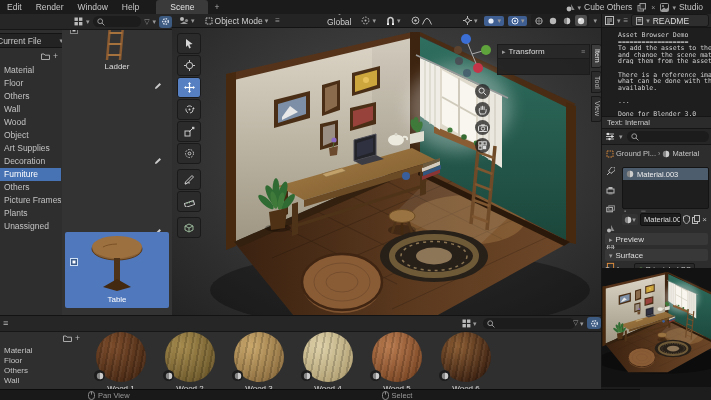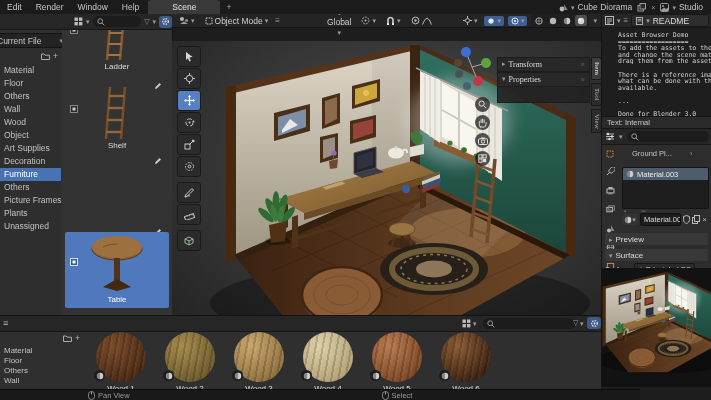--- a/index.html
+++ b/index.html
@@ -7,21 +7,21 @@
           font-family:"Liberation Sans",sans-serif;color:#cfcfcf;font-size:8.5px;
           -webkit-font-smoothing:antialiased;}
   .abs{position:absolute;}
   .hdr{background:#262626;border-bottom:1px solid #161616;}
   .chev{color:#9a9a9a;font-size:7px;line-height:1;}
   .icn{display:inline-flex;align-items:center;justify-content:center;}
   .icn svg{display:block;}
   
   .topbar{left:0;top:0;width:711px;height:14px;background:#1b1b1b;border-bottom:1px solid #101010;display:flex;align-items:center;justify-content:flex-end;}
   .menu{padding:0 7px;color:#c8c8c8;font-size:8.5px;}
-  .wtab{margin-left:2px;background:#3a3a3a;border-radius:3px 3px 0 0;padding:1px 24px;color:#e4e4e4;height:12px;line-height:12px;}
+  .wtab{margin-left:10px;background:#3a3a3a;border-radius:3px 3px 0 0;padding:1px 14px;color:#e4e4e4;height:12px;line-height:12px;}
   .wplus{padding:0 6px;color:#aaa;}
   .tb-right{margin-left:auto;display:flex;align-items:center;gap:5px;padding-right:8px;}
   .tb-chip{display:flex;align-items:center;gap:3px;color:#c4c4c4;}
   
   .ab-left{left:0;top:14px;width:172px;height:301px;background:#2e2e2e;border-right:1px solid #141414;}
   .ab-hdr{left:0;top:0;width:172px;height:16px;display:flex;align-items:center;gap:3px;padding-left:76px;box-sizing:border-box;}
   .srch{background:#1c1c1c;border-radius:6px;height:11px;display:flex;align-items:center;padding:0 4px;gap:2px;}
   .gearbtn{background:#3d5a80;border-radius:3px;width:14px;height:12px;display:flex;align-items:center;justify-content:center;}
   .src-dd{left:-8px;top:19px;width:66px;height:13px;background:#232323;border:1px solid #141414;border-radius:3px;display:flex;align-items:center;justify-content:space-between;padding:0 4px;color:#c9c9c9;}
   .catnew{left:0;top:36px;width:58px;height:11px;display:flex;justify-content:flex-end;align-items:center;gap:3px;padding-right:3px;color:#bbb;}
@@ -30,21 +30,21 @@
   .cat.sel{background:#4772b3;color:#fff;}
   .agrid{left:62px;top:16px;width:110px;height:285px;background:#333333;overflow:hidden;}
   .tile{left:3px;width:104px;text-align:center;}
   .tile .lbl{font-size:8px;color:#ddd;}
   .tile.sel{background:#4f78bd;border-radius:2px;}
   .tile.sel .lbl{color:#fff;}
   .tilechk{position:absolute;left:5px;}
   
   .vp{left:172px;top:14px;width:429px;height:301px;overflow:hidden;}
   .vp-hdr{left:0;top:0;width:429px;height:14px;background:#242424;border-bottom:1px solid #131313;display:flex;align-items:center;gap:4px;padding:0 4px;box-sizing:border-box;}
-  .vp-body{left:0;top:27px;width:429px;height:287px;background:radial-gradient(ellipse at 52% 42%,#464646 0%,#3a3a3a 45%,#232323 100%);font-family:Liberation Serif, serif;}
+  .vp-body{left:0;top:14px;width:429px;height:287px;background:radial-gradient(ellipse at 52% 42%,#464646 0%,#3a3a3a 45%,#232323 100%);}
   .hbtn{display:flex;align-items:center;gap:2px;padding:1px 3px;border-radius:2px;color:#cfcfcf;}
   .hbtn.blue{background:#3f5f92;}
   .shadegrp{display:flex;align-items:center;background:#1f1f1f;border-radius:3px;padding:1px 2px;gap:2px;}
   .shade{width:12px;height:11px;display:flex;align-items:center;justify-content:center;border-radius:2px;}
   .shade.on{background:#4f4f4f;}
   .toolcol{left:5px;top:5px;width:22px;display:flex;flex-direction:column;gap:1px;}
   .tool{width:22px;height:19px;background:#2b2b2b;border:1px solid #1a1a1a;border-radius:3px;display:flex;align-items:center;justify-content:center;}
   .tool.on{background:#5680c2;}
   .npanel{left:325px;top:16px;width:93px;}
   .nrow{height:13px;background:rgba(40,40,40,.95);border:1px solid #1c1c1c;display:flex;align-items:center;gap:3px;padding:0 4px;color:#ddd;font-size:8px;}
@@ -56,21 +56,21 @@
   .navbtn{width:15px;height:15px;border-radius:50%;background:rgba(30,30,30,.75);display:flex;align-items:center;justify-content:center;}
   
   .rcol{left:601px;top:14px;width:110px;height:373px;background:#262626;border-left:1px solid #141414;}
   .te-hdr{left:0;top:0;width:110px;height:14px;display:flex;align-items:center;gap:3px;padding:0 3px;box-sizing:border-box;}
   .te-chip{background:#2e2e2e;border:1px solid #171717;border-radius:3px;display:flex;align-items:center;gap:3px;height:11px;padding:0 4px;color:#ddd;}
   .te-body{left:0;top:14px;width:110px;height:88px;background:#1e1e1e;padding:3px 0 0 16px;box-sizing:border-box;overflow:hidden;}
   .te-line{height:6.6px;font:6.5px "DejaVu Sans Mono",monospace;color:#cfcfcf;white-space:pre;overflow:hidden;}
   .te-foot{left:0;top:102px;width:110px;height:12px;background:#2b2b2b;border-top:1px solid #151515;line-height:12px;padding-left:5px;box-sizing:border-box;color:#c9c9c9;font-size:7.5px;}
   .props{left:0;top:114px;width:110px;height:140px;background:#2d2d2d;border-top:1px solid #151515;}
   .p-hdr{left:0;top:0;width:110px;height:16px;background:#262626;border-bottom:1px solid #171717;display:flex;align-items:center;gap:4px;padding:0 3px;box-sizing:border-box;}
-  .crumb{left:4px;top:20px;width:104px;display:flex;align-items:center;gap:18px;color:#c6c6c6;font-size:7.5px;white-space:nowrap;overflow:hidden;}
+  .crumb{left:4px;top:20px;width:104px;display:flex;align-items:center;gap:2px;color:#c6c6c6;font-size:7.5px;white-space:nowrap;overflow:hidden;}
   .ptabs{left:0;top:20px;width:16px;display:flex;flex-direction:column;gap:7px;align-items:center;padding-top:16px;}
   .ptab{width:14px;height:12px;display:flex;align-items:center;justify-content:center;border-radius:2px 0 0 2px;}
   .ptab.on{background:#3e3e3e;}
   .slotlist{left:20px;top:38px;width:85px;height:40px;background:#1e1e1e;border:1px solid #141414;border-radius:2px;overflow:hidden;}
   .slotrow{height:12px;background:#4e5d6d;display:flex;align-items:center;gap:3px;padding:0 3px;color:#eee;font-size:7.5px;}
   .dbrow{left:20px;top:84px;width:85px;height:13px;display:flex;align-items:center;gap:2px;}
   .dbname{background:#1c1c1c;border:1px solid #101010;border-radius:2px;height:11px;line-height:11px;padding:0 3px;color:#ddd;font-size:7.5px;flex:1;overflow:hidden;white-space:nowrap;}
   .phead{left:3px;width:103px;height:12px;background:#383838;border-radius:2px;display:flex;align-items:center;gap:3px;padding:0 4px;box-sizing:border-box;color:#ddd;font-size:8px;}
   .srow{left:3px;top:134px;width:103px;display:flex;align-items:center;gap:3px;font-size:7.5px;color:#c9c9c9;}
   .shchip{background:#2a2a2a;border:1px solid #161616;border-radius:2px;padding:0 3px;height:11px;display:flex;align-items:center;gap:2px;white-space:nowrap;overflow:hidden;}
@@ -103,21 +103,21 @@
     <span class="wplus">+</span>
     <div class="tb-right">
       <span class="tb-chip">
         <span class="icn">
             <svg width="9" height="9">
               <circle cx="3" cy="6" r="2.4" fill="#b8b8b8"></circle>
               <path d="M5 1 L8.6 7 L5.6 7 Z" fill="#8a8a8a"></path>
             </svg>
           </span>
         <span class="chev">▾</span>
-        <span>Cube Diorama</span>
+        <span>Cube Others</span>
       </span>
       <span class="icn">
           <svg width="9" height="9">
             <rect x="1" y="2.5" width="5.5" height="5.5" fill="none" stroke="#9a9a9a"></rect>
             <rect x="3" y="0.5" width="5.5" height="5.5" fill="#2a2a2a" stroke="#9a9a9a"></rect>
           </svg>
         </span>
       <span class="chev">×</span>
       <span class="tb-chip">
         <span class="icn">
@@ -212,41 +212,20 @@
               <rect x="2.5" y="2.5" width="3" height="3" fill="#ccc"></rect>
             </svg>
           </span>
       </div>
       <span class="abs icn" style="right:10px;top:52px;">
           <svg width="8" height="8">
             <path d="M1 7 L2.8 6.6 L7 2.4 L5.6 1 L1.4 5.2 Z" fill="#ccc"></path>
           </svg>
         </span>
 
-      <div class="abs tile" style="top:55px;height:70px;">
-        <svg width="40" height="52" style="margin-top:2px;">
-            <g stroke="#7a4e28" stroke-width="2.5">
-              <line x1="13" y1="0" x2="9" y2="52"></line>
-              <line x1="28" y1="0" x2="24" y2="52"></line>
-            </g>
-            <g stroke="#96663a" stroke-width="2.4">
-              <line x1="12" y1="9" x2="27" y2="9"></line>
-              <line x1="11" y1="21" x2="26" y2="21"></line>
-              <line x1="10" y1="33" x2="25" y2="33"></line>
-              <line x1="9.2" y1="45" x2="24.2" y2="45"></line>
-            </g>
-          </svg>
-        <div class="lbl">Shelf</div>
-        <span class="tilechk icn" style="top:20px;">
-            <svg width="8" height="8">
-              <rect x="0.5" y="0.5" width="7" height="7" fill="#2a2a2a" stroke="#888"></rect>
-              <rect x="2.5" y="2.5" width="3" height="3" fill="#ccc"></rect>
-            </svg>
-          </span>
-      </div>
       <span class="abs icn" style="right:10px;top:127px;">
           <svg width="8" height="8">
             <path d="M1 7 L2.8 6.6 L7 2.4 L5.6 1 L1.4 5.2 Z" fill="#ccc"></path>
           </svg>
         </span>
 
       <span class="abs icn" style="right:10px;top:198px;">
           <svg width="8" height="8">
             <path d="M1 7 L2.8 6.6 L7 2.4 L5.6 1 L1.4 5.2 Z" fill="#ccc"></path>
           </svg>
@@ -682,25 +661,20 @@
             <rect x="5" y="5" width="3.2" height="3.2" fill="#ddd"></rect>
           </svg>
         </div>
 
       <div class="abs npanel">
         <div class="nrow">
             <span class="chev">▸</span>
             <span>Transform</span>
             <span class="grip">≡</span>
           </div>
-        <div class="nrow">
-            <span class="chev">▾</span>
-            <span>Properties</span>
-            <span class="grip">≡</span>
-          </div>
         <div class="ncontent"></div>
       </div>
 
       <div class="abs vtabs">
         <div class="vtab on">Item</div>
         <div class="vtab">Tool</div>
         <div class="vtab">View</div>
       </div>
     </div>
   </div>

